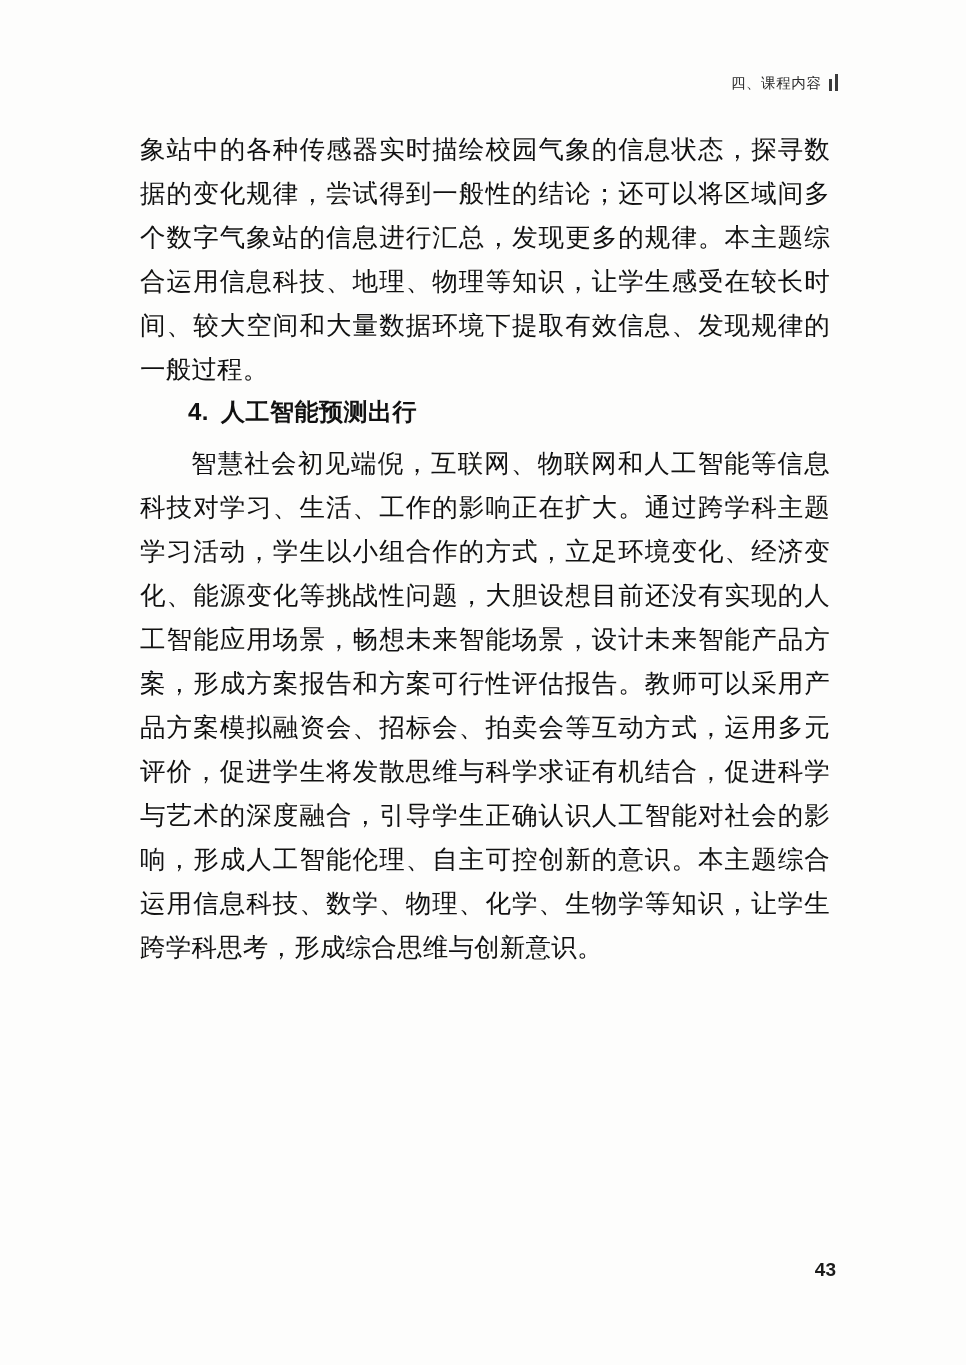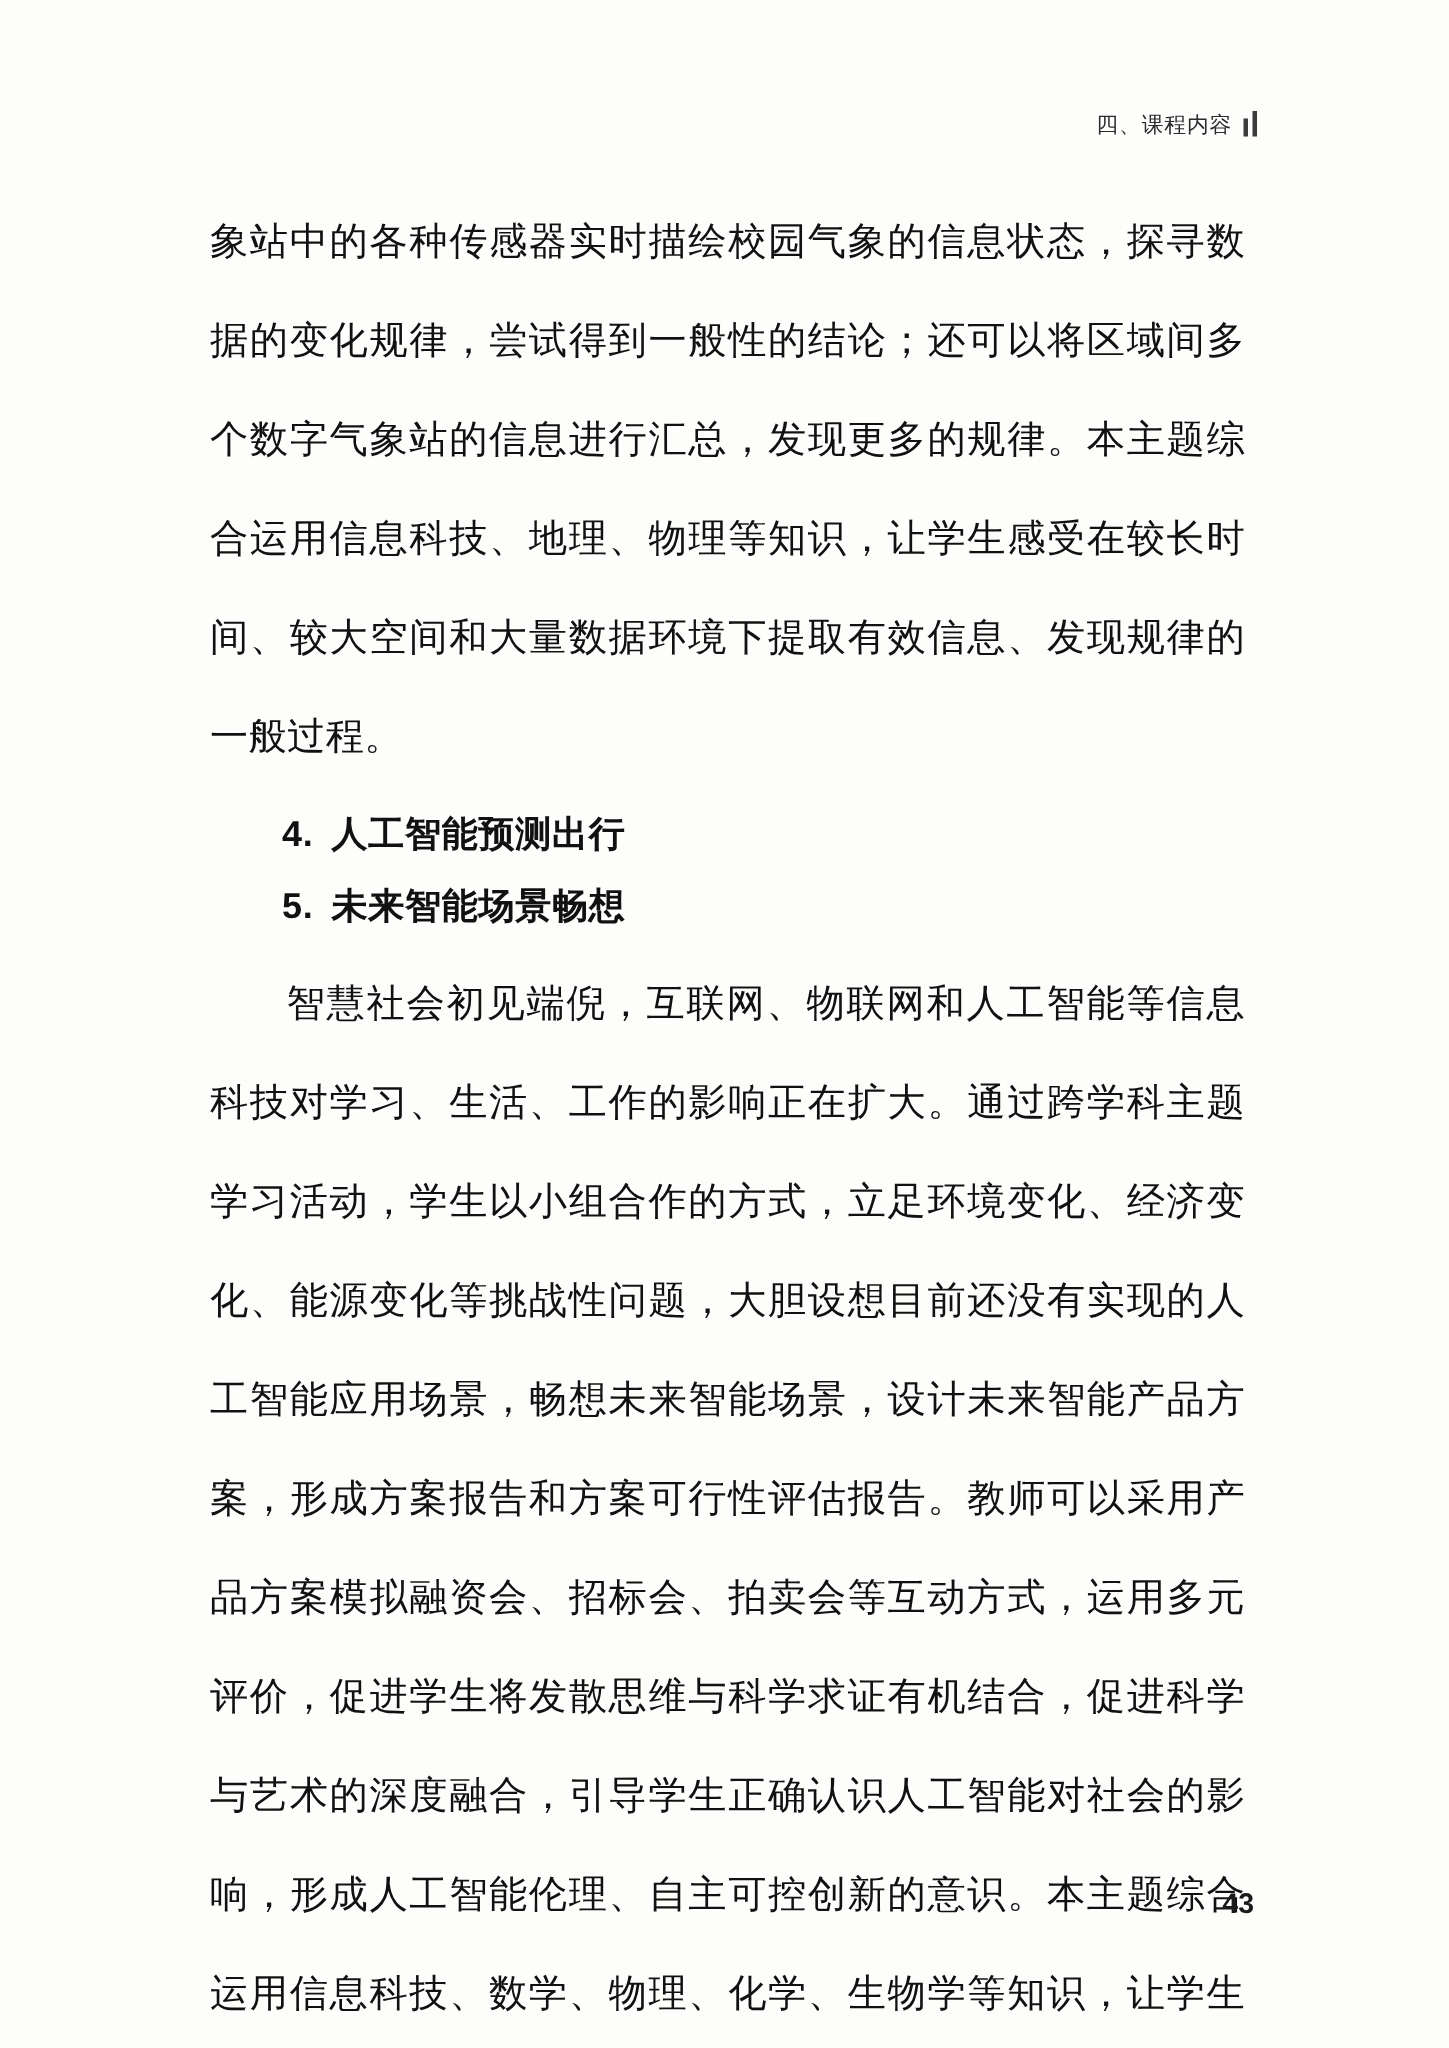--- a/index.html
+++ b/index.html
@@ -55,21 +55,21 @@
   .content {
     position: absolute;
     left: 140px;
     top: 128px;
     width: 690px;
   }
 
   p.body-text {
     margin: 0;
     font-size: 25.5px;
-    line-height: 66px;
+    line-height: 44px;
     text-align: justify;
     text-justify: inter-ideograph;
     letter-spacing: 0.2px;
     color: #111111;
   }
   p.indent {
     text-indent: 2em;
   }
 
   h2.section-heading {
@@ -79,21 +79,21 @@
     font-weight: bold;
     color: #111111;
     text-indent: 2em;
     letter-spacing: 0.5px;
   }
   h2.section-heading .num {
     margin-right: 12px;
   }
 
   
-  .blk + .blk { margin-top: 16px; }
+  .blk + .blk { margin-top: 4px; }
 
   
   .folio {
     position: absolute;
     right: 130px;
     bottom: 84px;
     font-family: "Liberation Sans", "DejaVu Sans", sans-serif;
     font-size: 19px;
     font-weight: bold;
     color: #1a1a1a;
@@ -114,23 +114,20 @@
 
   <div class="content">
 
     <p class="body-text blk">象站中的各种传感器实时描绘校园气象的信息状态，探寻数据的变化规律，尝试得到一般性的结论；还可以将区域间多个数字气象站的信息进行汇总，发现更多的规律。本主题综合运用信息科技、地理、物理等知识，让学生感受在较长时间、较大空间和大量数据环境下提取有效信息、发现规律的一般过程。</p>
 
     <h2 class="section-heading blk">
       <span class="num">4.</span><span>人工智能预测出行</span>
     </h2>
 
 
-    <h2 class="section-heading blk">
-      <span class="num">5.</span><span>未来智能场景畅想</span>
-    </h2>
 
     <p class="body-text indent blk">智慧社会初见端倪，互联网、物联网和人工智能等信息科技对学习、生活、工作的影响正在扩大。通过跨学科主题学习活动，学生以小组合作的方式，立足环境变化、经济变化、能源变化等挑战性问题，大胆设想目前还没有实现的人工智能应用场景，畅想未来智能场景，设计未来智能产品方案，形成方案报告和方案可行性评估报告。教师可以采用产品方案模拟融资会、招标会、拍卖会等互动方式，运用多元评价，促进学生将发散思维与科学求证有机结合，促进科学与艺术的深度融合，引导学生正确认识人工智能对社会的影响，形成人工智能伦理、自主可控创新的意识。本主题综合运用信息科技、数学、物理、化学、生物学等知识，让学生跨学科思考，形成综合思维与创新意识。</p>
 
   </div>
 
   <div class="folio">43</div>
 
 </div>
 
 </body></html>

